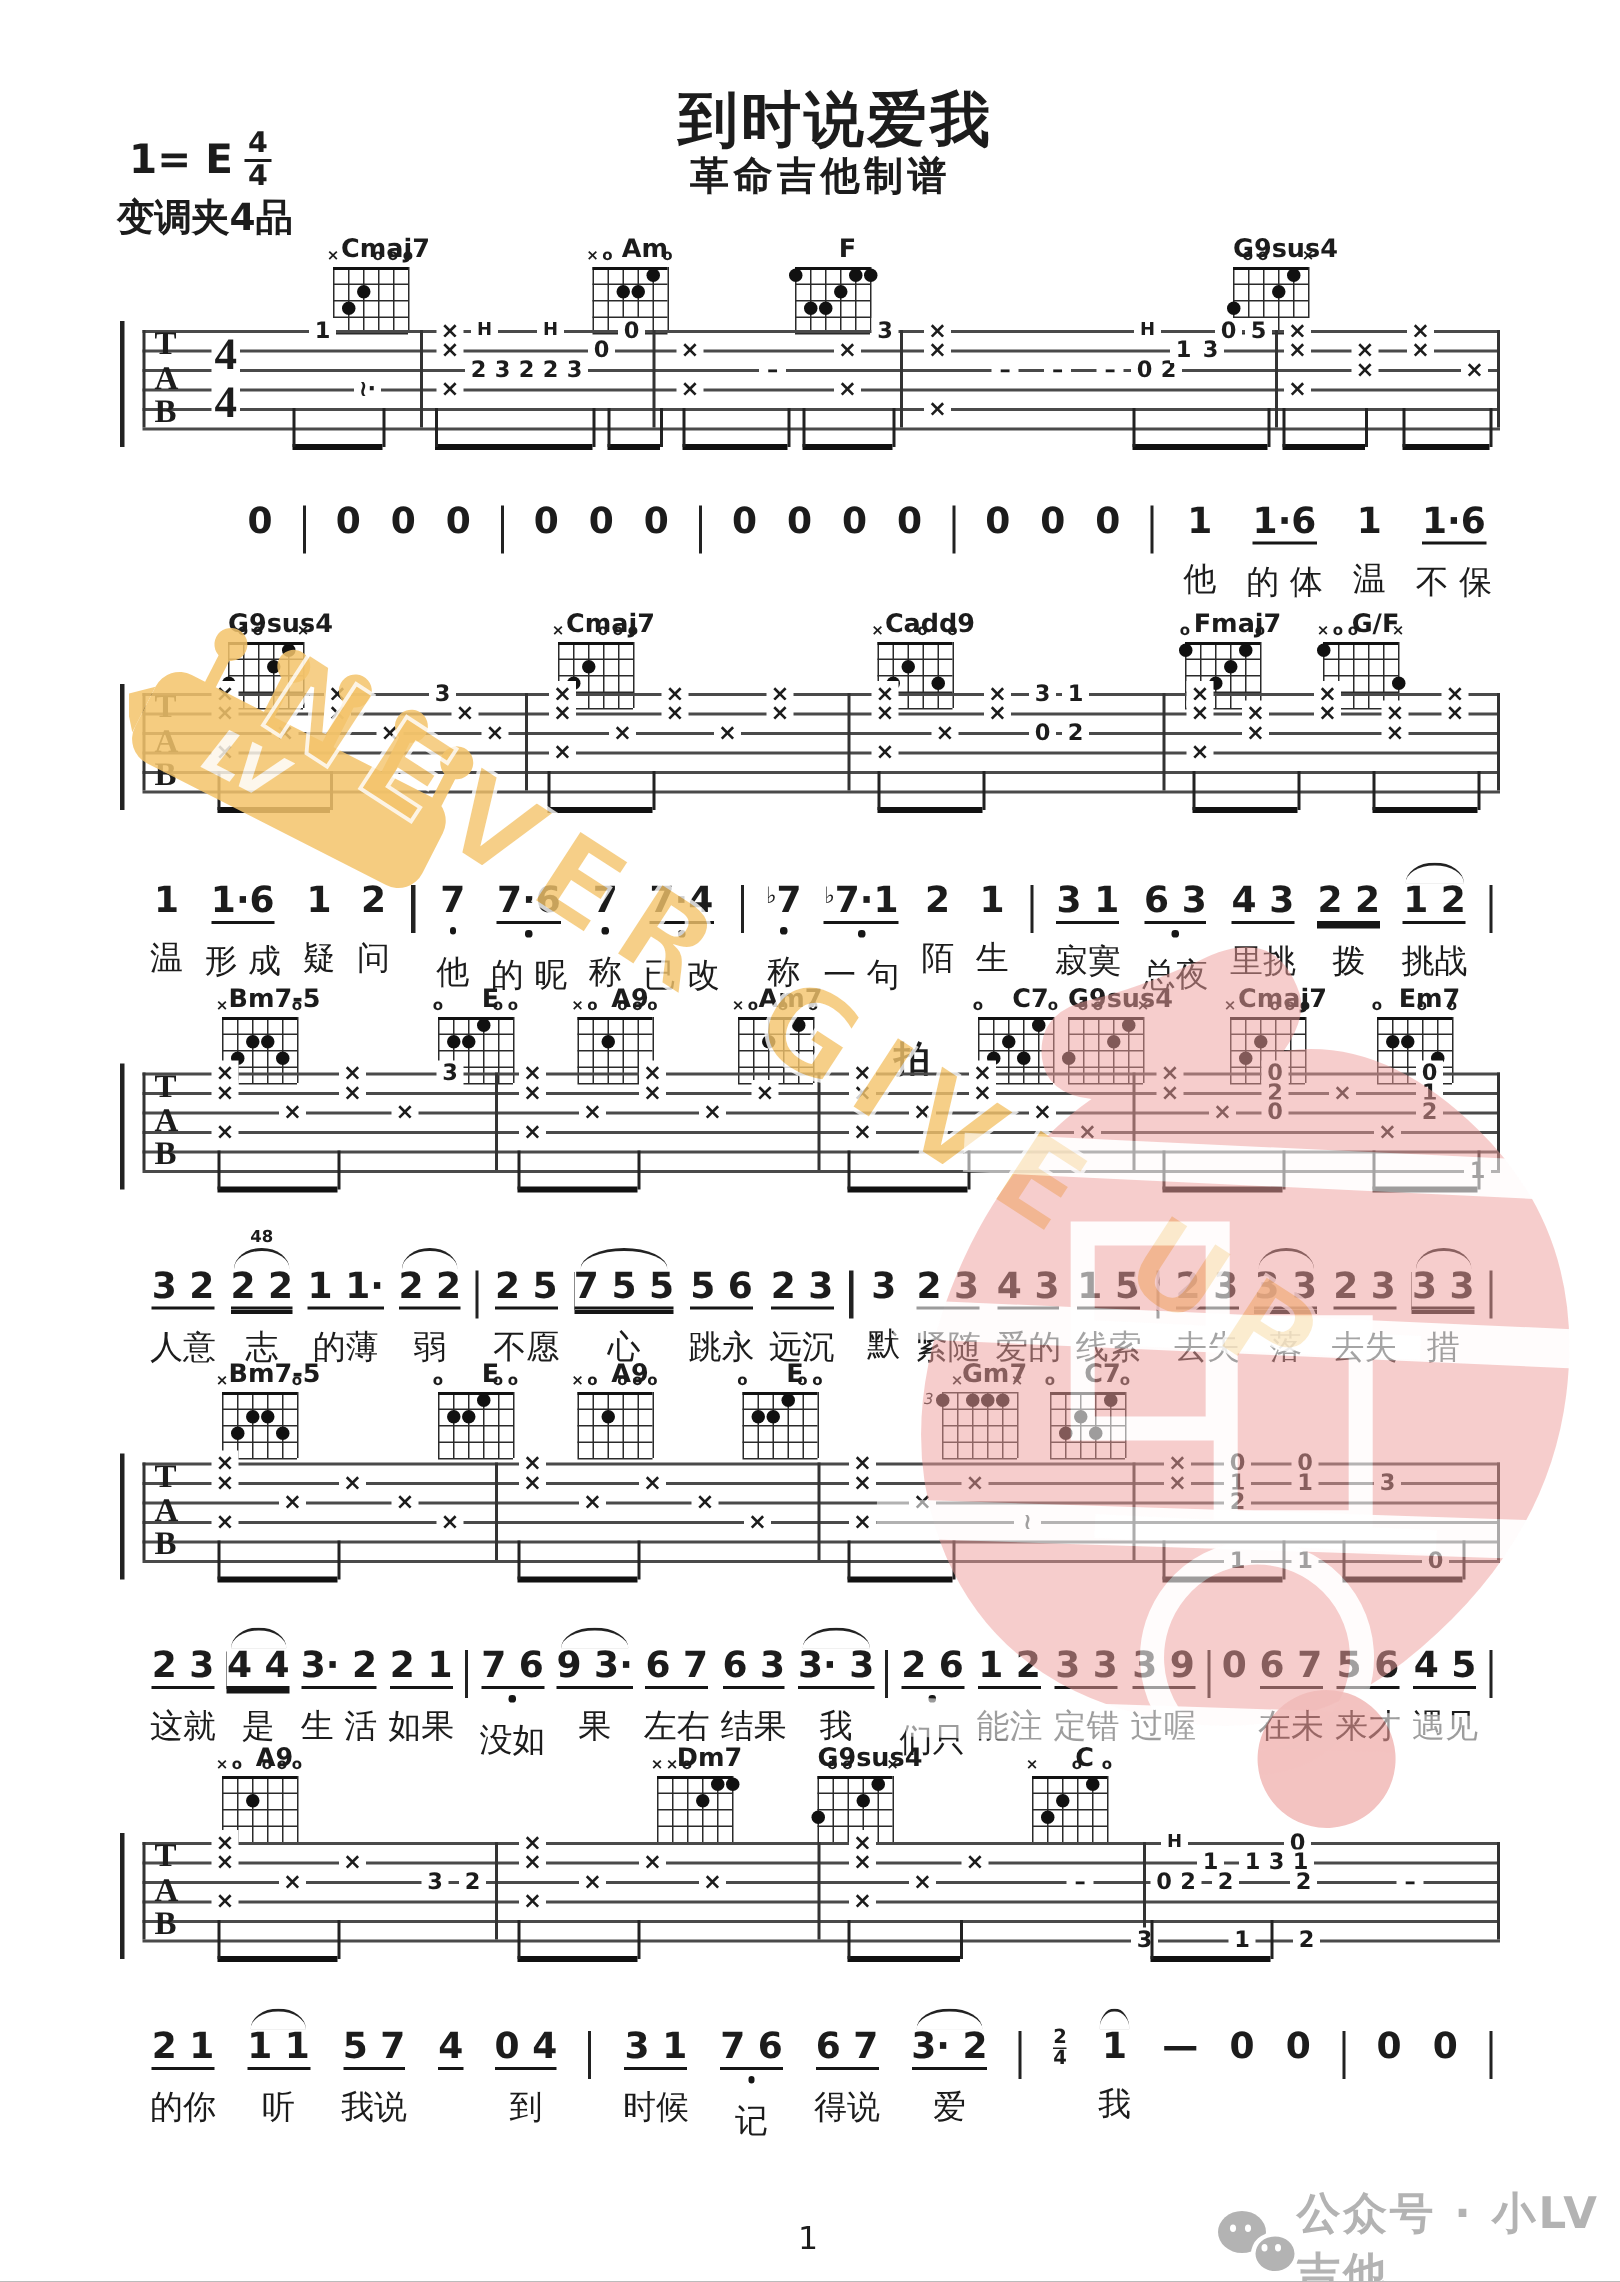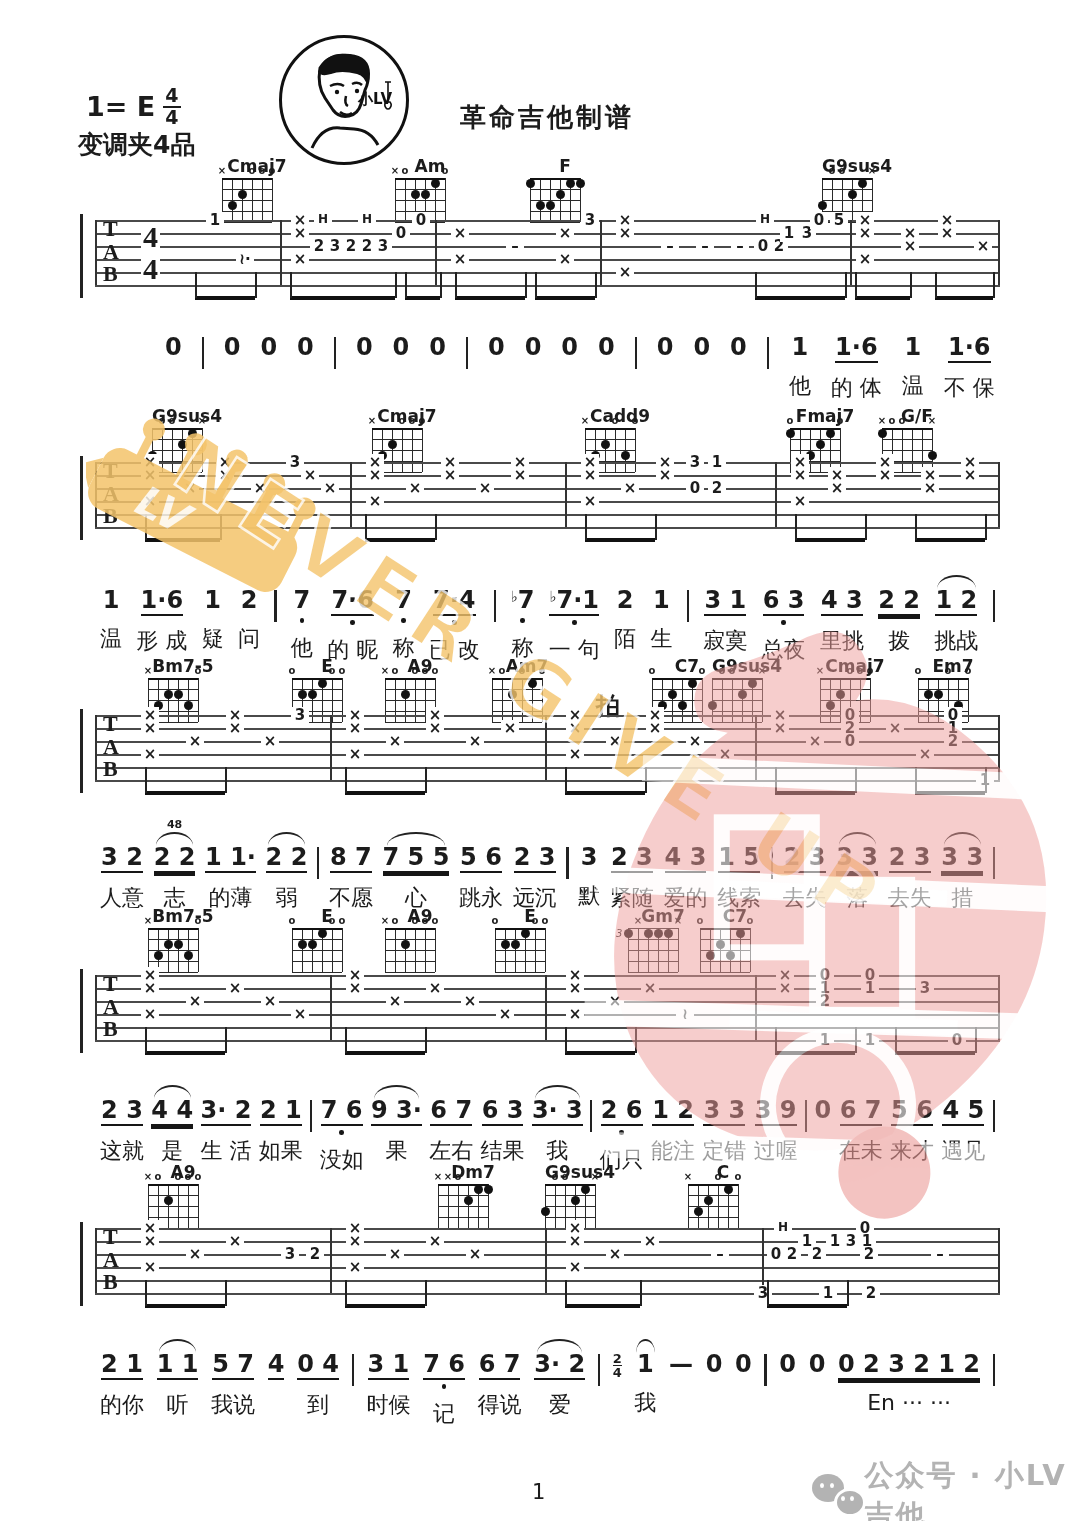--- a/index.html
+++ b/index.html
@@ -75,34 +75,22 @@
 
   <div class="keysig">
     <span>1= E</span>
     <span class="frac">
       <i>4</i>
       <i>4</i>
     </span>
   </div>
   <div class="capo">变调夹4品</div>
 
-  <div class="logo">
-    <svg viewBox="0 0 124 124">
-      <path d="M38 30 q10 -16 30 -12 q16 3 18 18 q1 8 -3 16 l-4 14 q-3 10 -12 12 q-10 2 -16 -6 l-8 -12 q-8 -12 -5 -30z" fill="none" stroke="#111" stroke-width="3"></path>
-      <path d="M36 34 q6 -20 32 -18 q20 2 20 20 q0 6 -3 12 q-2 -10 -10 -12 q-16 -4 -26 0 q-10 3 -13 -2z" fill="#111"></path>
-      <path d="M48 48 q8 -4 14 0 M70 46 q6 -3 10 1" stroke="#111" stroke-width="2.5" fill="none"></path>
-      <circle cx="55" cy="54" r="2.2" fill="#111"></circle>
-        <circle cx="75" cy="53" r="2.2" fill="#111"></circle>
-      <path d="M64 58 q-2 8 2 10 M58 74 q6 5 12 1" stroke="#111" stroke-width="2.5" fill="none"></path>
-      <path d="M30 110 q10 -22 28 -20 l14 1 q16 1 24 16" fill="none" stroke="#111" stroke-width="3"></path>
-      <text x="76" y="66" font-size="15" font-weight="bold" fill="#111">小LV</text>
-      <path d="M106 44 v18 m-3 -18 h6 m-5 20 a3 4 0 1 0 4 0z" stroke="#111" stroke-width="1.6" fill="none"></path>
-    </svg>
-  </div>
 
+  <div class="title">到时说爱我</div>
   <div class="subtitle">革命吉他制谱</div>
 
   <div id="systems">
       <div class="chord" style="left: 222px; top: 178px;">
         <div class="cname">Cmaj7</div>
         <div class="cgrid">
           <div class="vl" style="left: 0px;"></div>
           <div class="vl" style="left: 10px;"></div>
           <div class="vl" style="left: 20px;"></div>
           <div class="vl" style="left: 30px;"></div>
@@ -855,21 +843,21 @@
           <div class="nt">1 1·</div>
           <div class="lyr">的薄</div>
         </div>
         <div class="tok u1">
           <div class="tie"></div>
           <div class="nt">2 2</div>
           <div class="lyr">弱</div>
         </div>
         <div class="tok bar"></div>
         <div class="tok u1">
-          <div class="nt">8 7</div>
+          <div class="nt">2 5</div>
           <div class="lyr">不愿</div>
         </div>
         <div class="tok u2">
           <div class="tie"></div>
           <div class="nt">7 5 5</div>
           <div class="lyr">心</div>
         </div>
         <div class="tok u1">
           <div class="nt">5 6</div>
           <div class="lyr">跳永</div>
@@ -1395,24 +1383,20 @@
         </div>
         <div class="tok">
           <div class="nt">0</div>
         </div>
         <div class="tok bar"></div>
         <div class="tok">
           <div class="nt">0</div>
         </div>
         <div class="tok">
           <div class="nt">0</div>
-        </div>
-        <div class="tok u2">
-          <div class="nt">0 2 3 2 1 2</div>
-          <div class="lyr">En ··· ···</div>
         </div>
         <div class="tok bar"></div>
       </div>
     </div>
 
   <div class="wm wm-head">
     <svg width="330" height="220" viewBox="0 0 330 220">
       <g transform="rotate(27 40 60)" fill="#f4c46b">
         <rect x="20" y="52" width="215" height="66" rx="18"></rect>
         <g>

